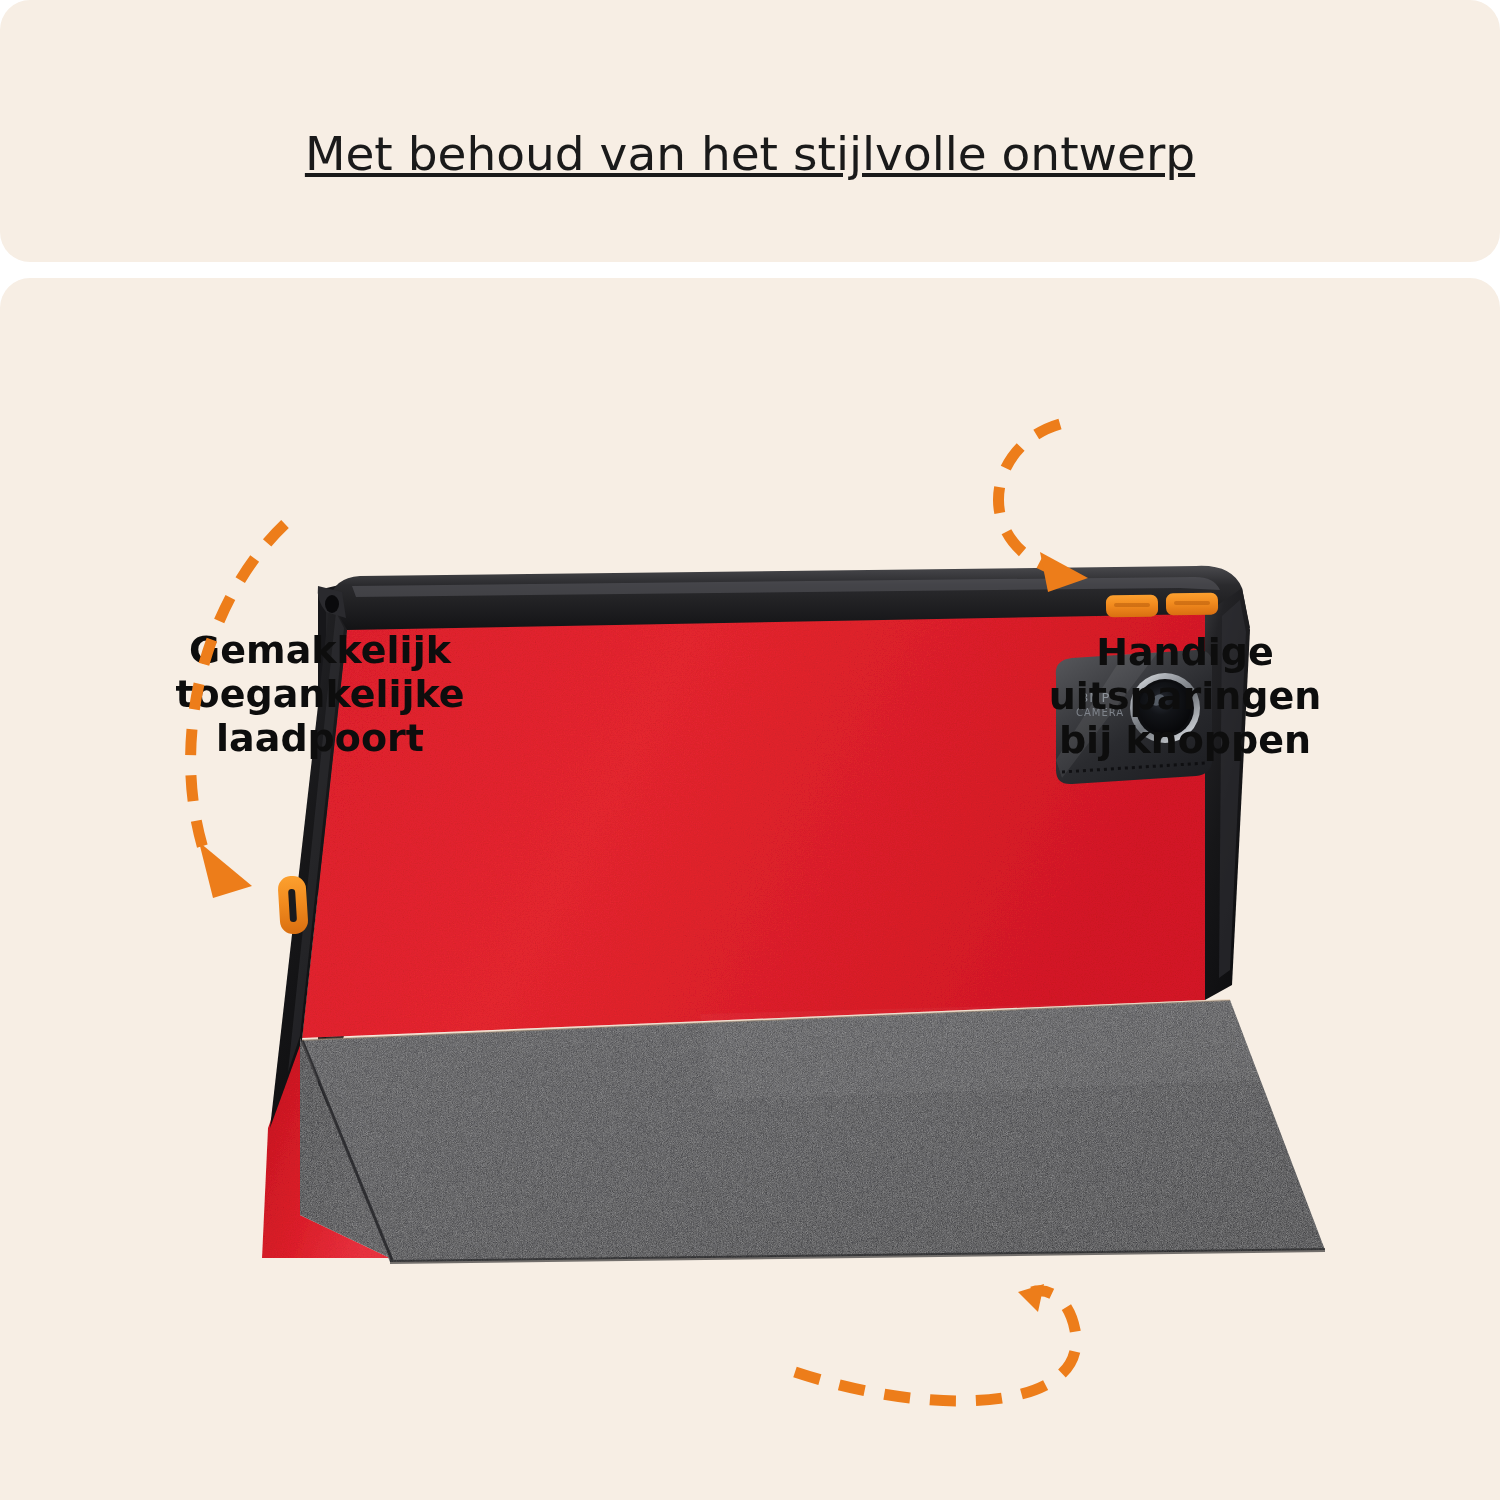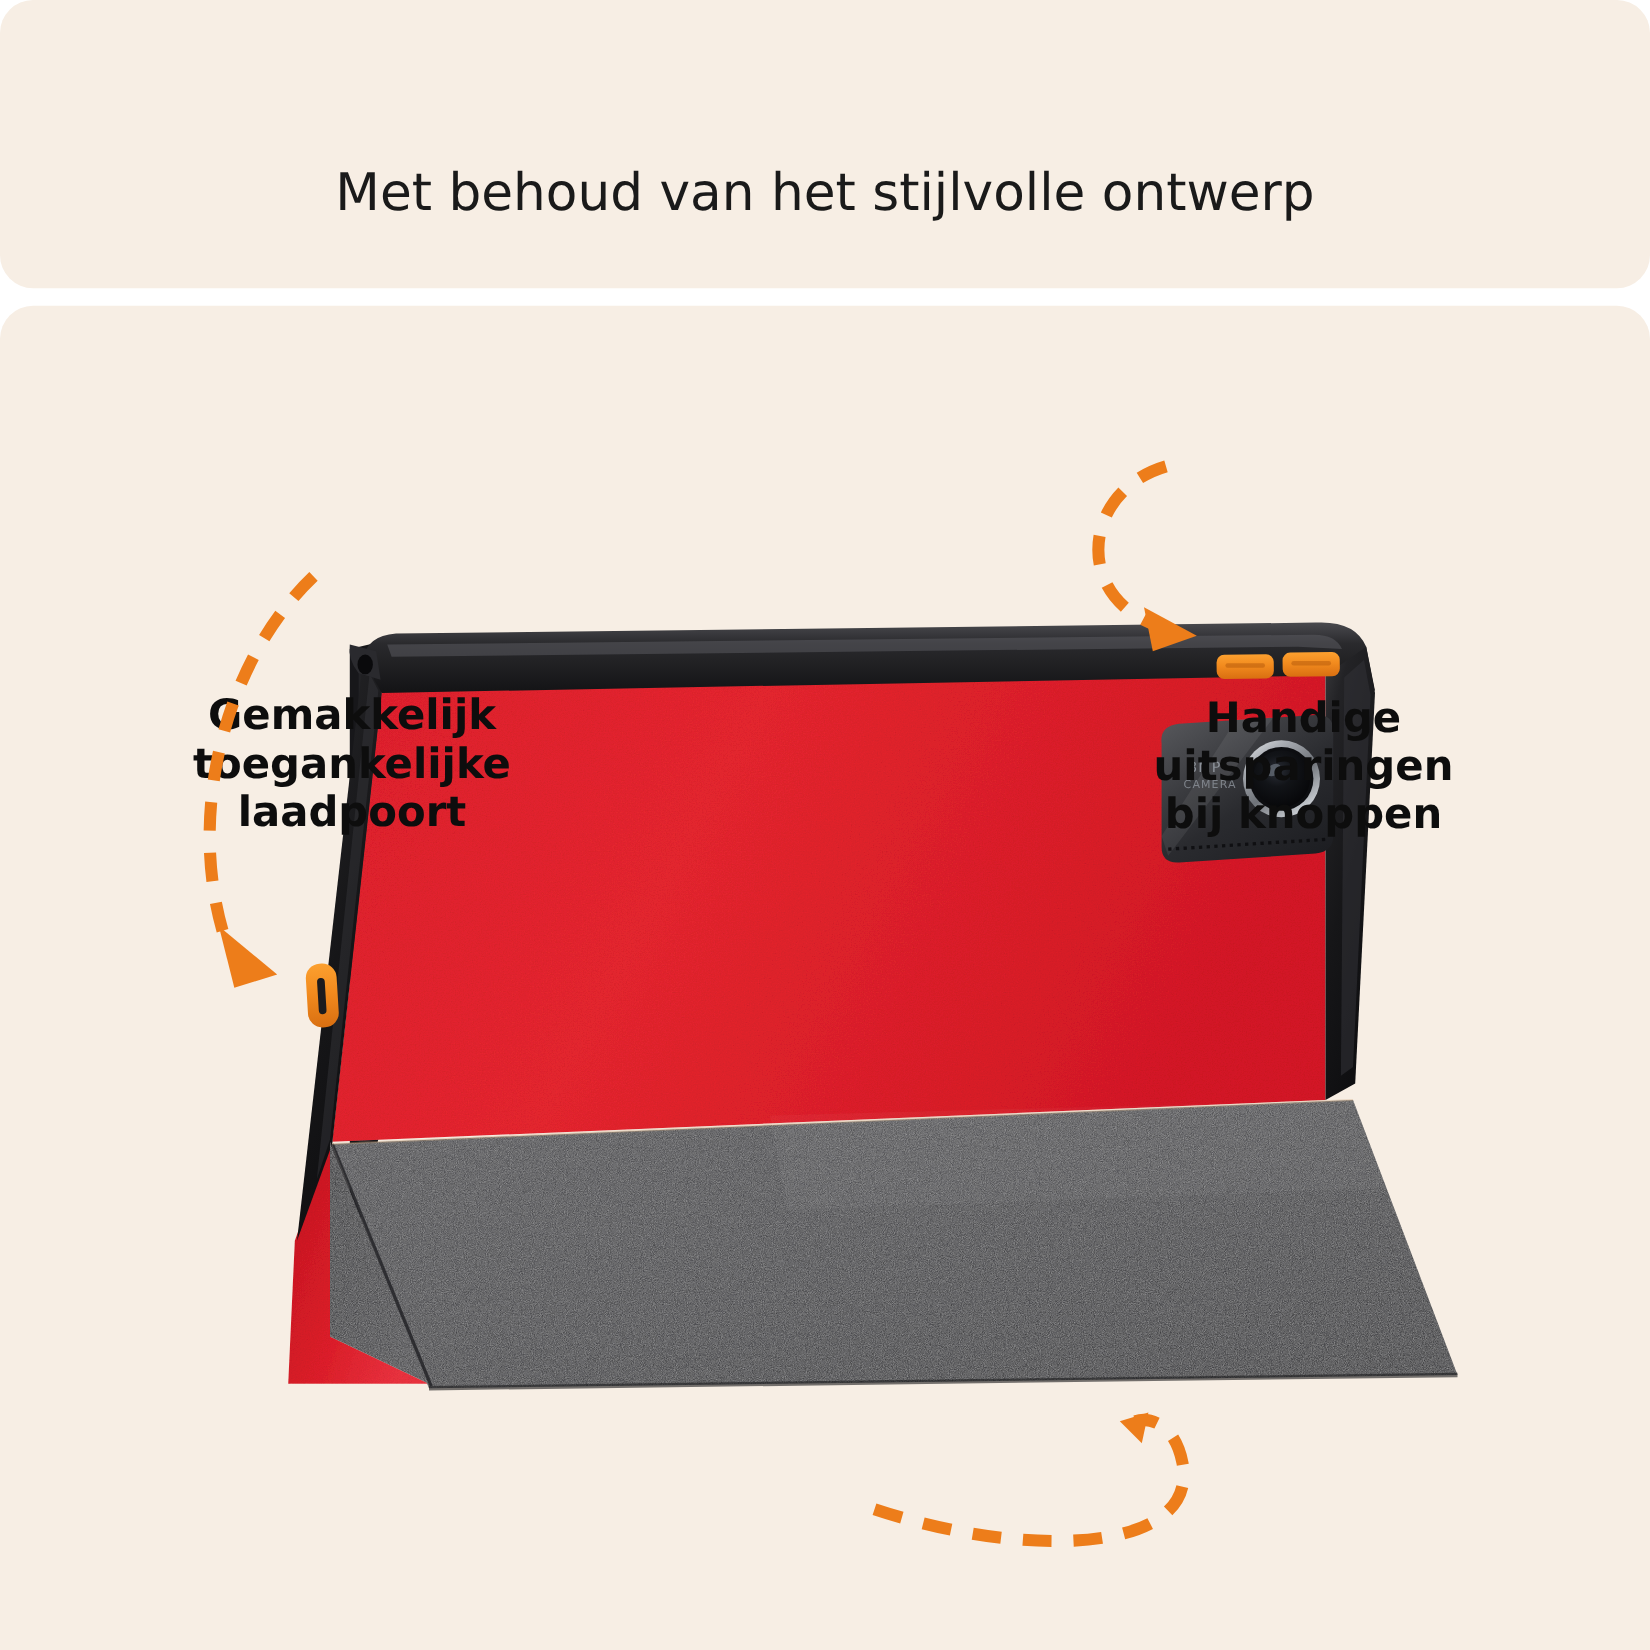--- a/index.html
+++ b/index.html
@@ -27,27 +27,28 @@
     position:absolute; top:54px; left:0; right:0;
     text-align:center;
     font-size:70px;
     font-weight:bold;
     color:#111111;
     letter-spacing:-0.5px;
     line-height:1.05;
     font-family:"DejaVu Sans", sans-serif;
   }
   .subtitle {
-    position:absolute; top:148px; left:0; right:0;
+    position:absolute; top:126px; left:0; right:0;
     text-align:center;
     font-size:47px;
     font-weight:normal;
     color:#1a1a1a;
     line-height:1.2;
     font-family:"DejaVu Sans", sans-serif;
+    text-decoration:underline;
   }
 
   
   .callout {
     position:absolute;
     font-weight:bold;
     color:#0d0d0d;
     text-align:center;
     line-height:1.16;
     font-size:38px;

